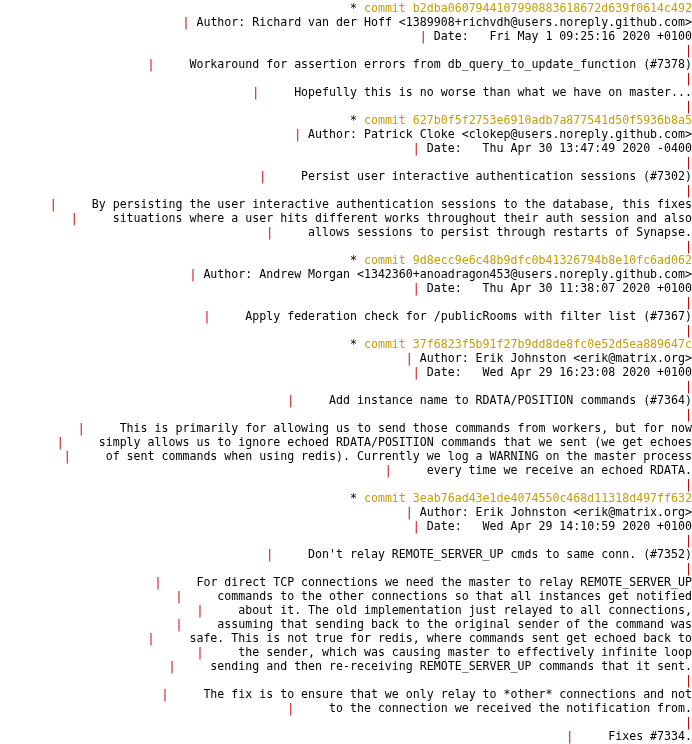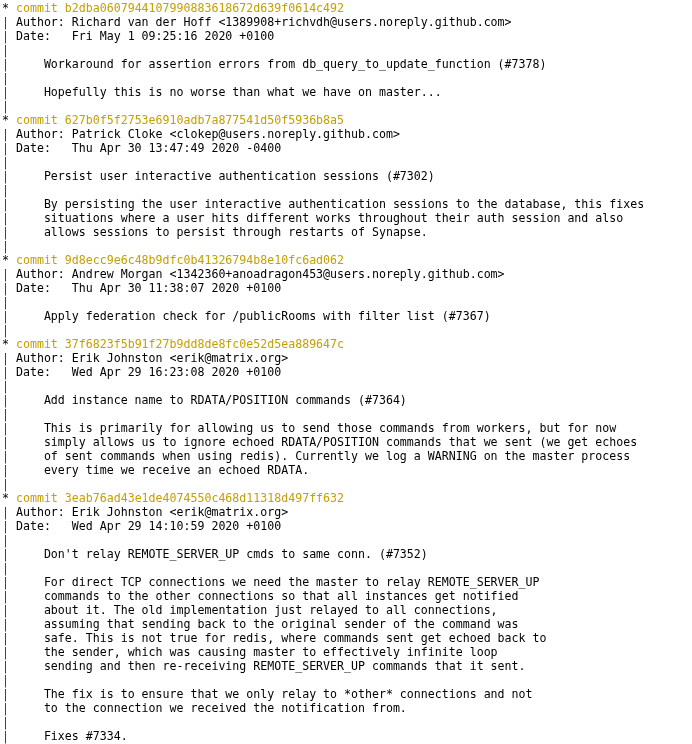--- a/index.html
+++ b/index.html
@@ -6,20 +6,21 @@
     margin: 0;
     padding: 0;
     background: #ffffff;
   }
   .terminal {
     width: 692px;
     height: 744px;
     overflow: hidden;
     background: var(--bg, #ffffff);
     box-sizing: border-box;
+    text-align: right;
   }
   .git-log {
     margin: 0;
     padding: 1px 0 0 2px;
     font-family: "DejaVu Sans Mono", "Liberation Mono", monospace;
     font-size: 11.6px;
     line-height: 14px;
     white-space: pre;
     color: var(--fg, #000000);
   }

